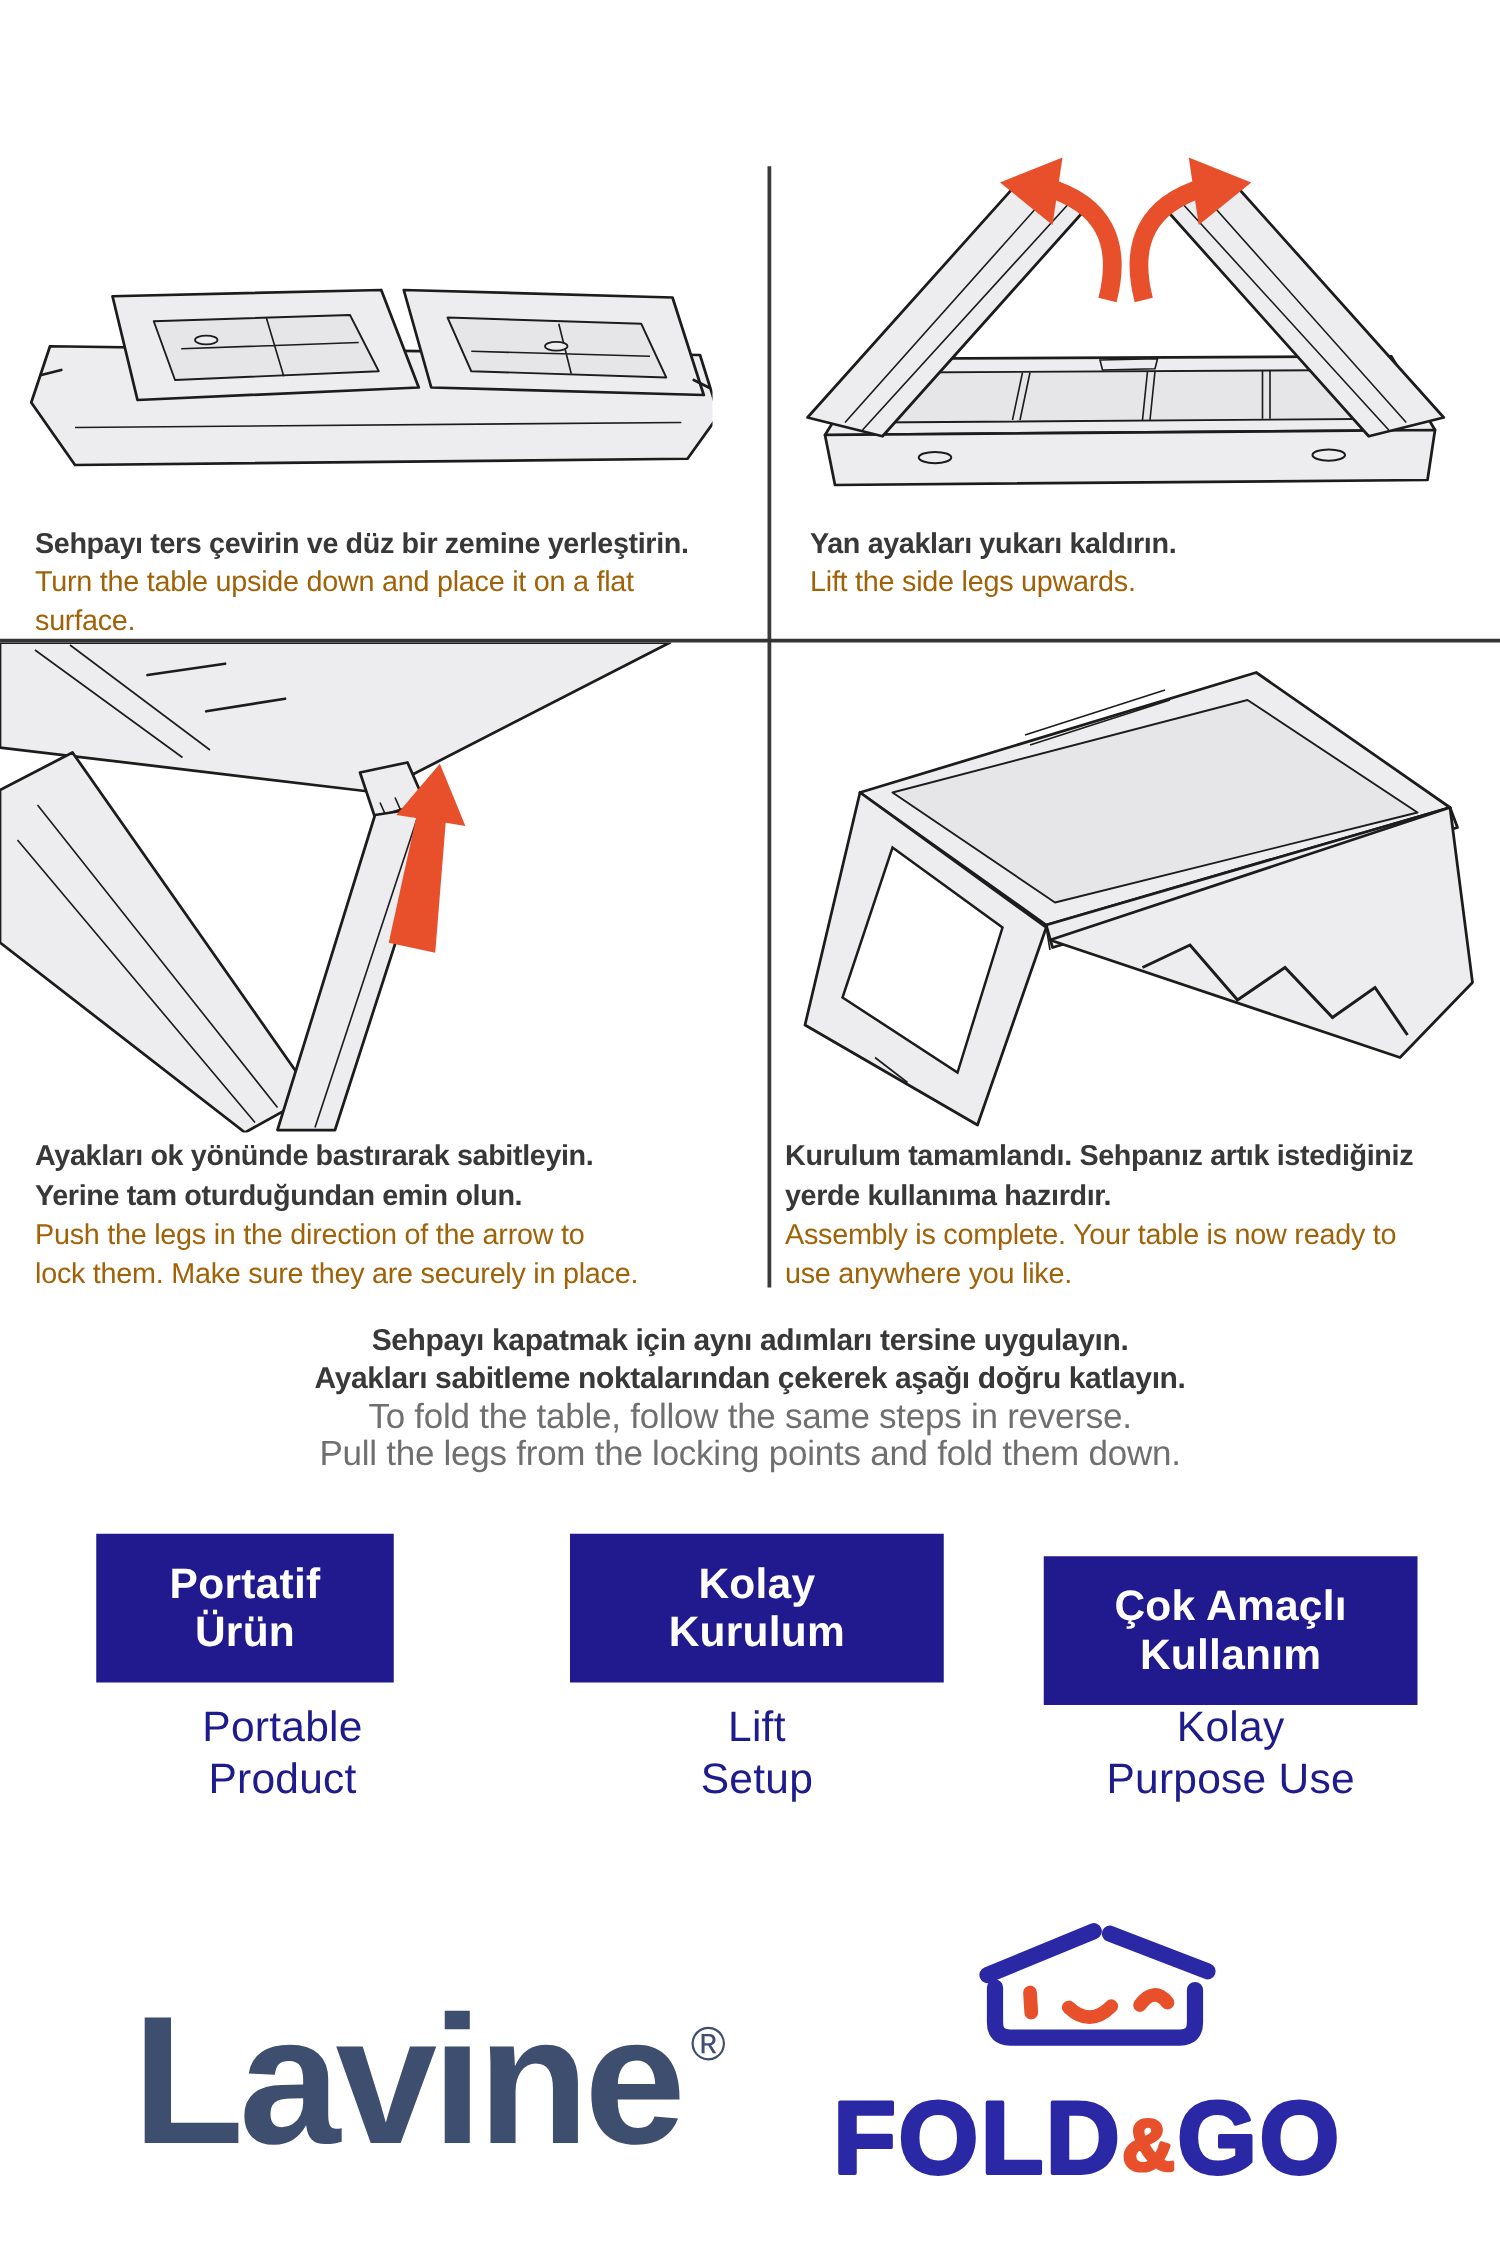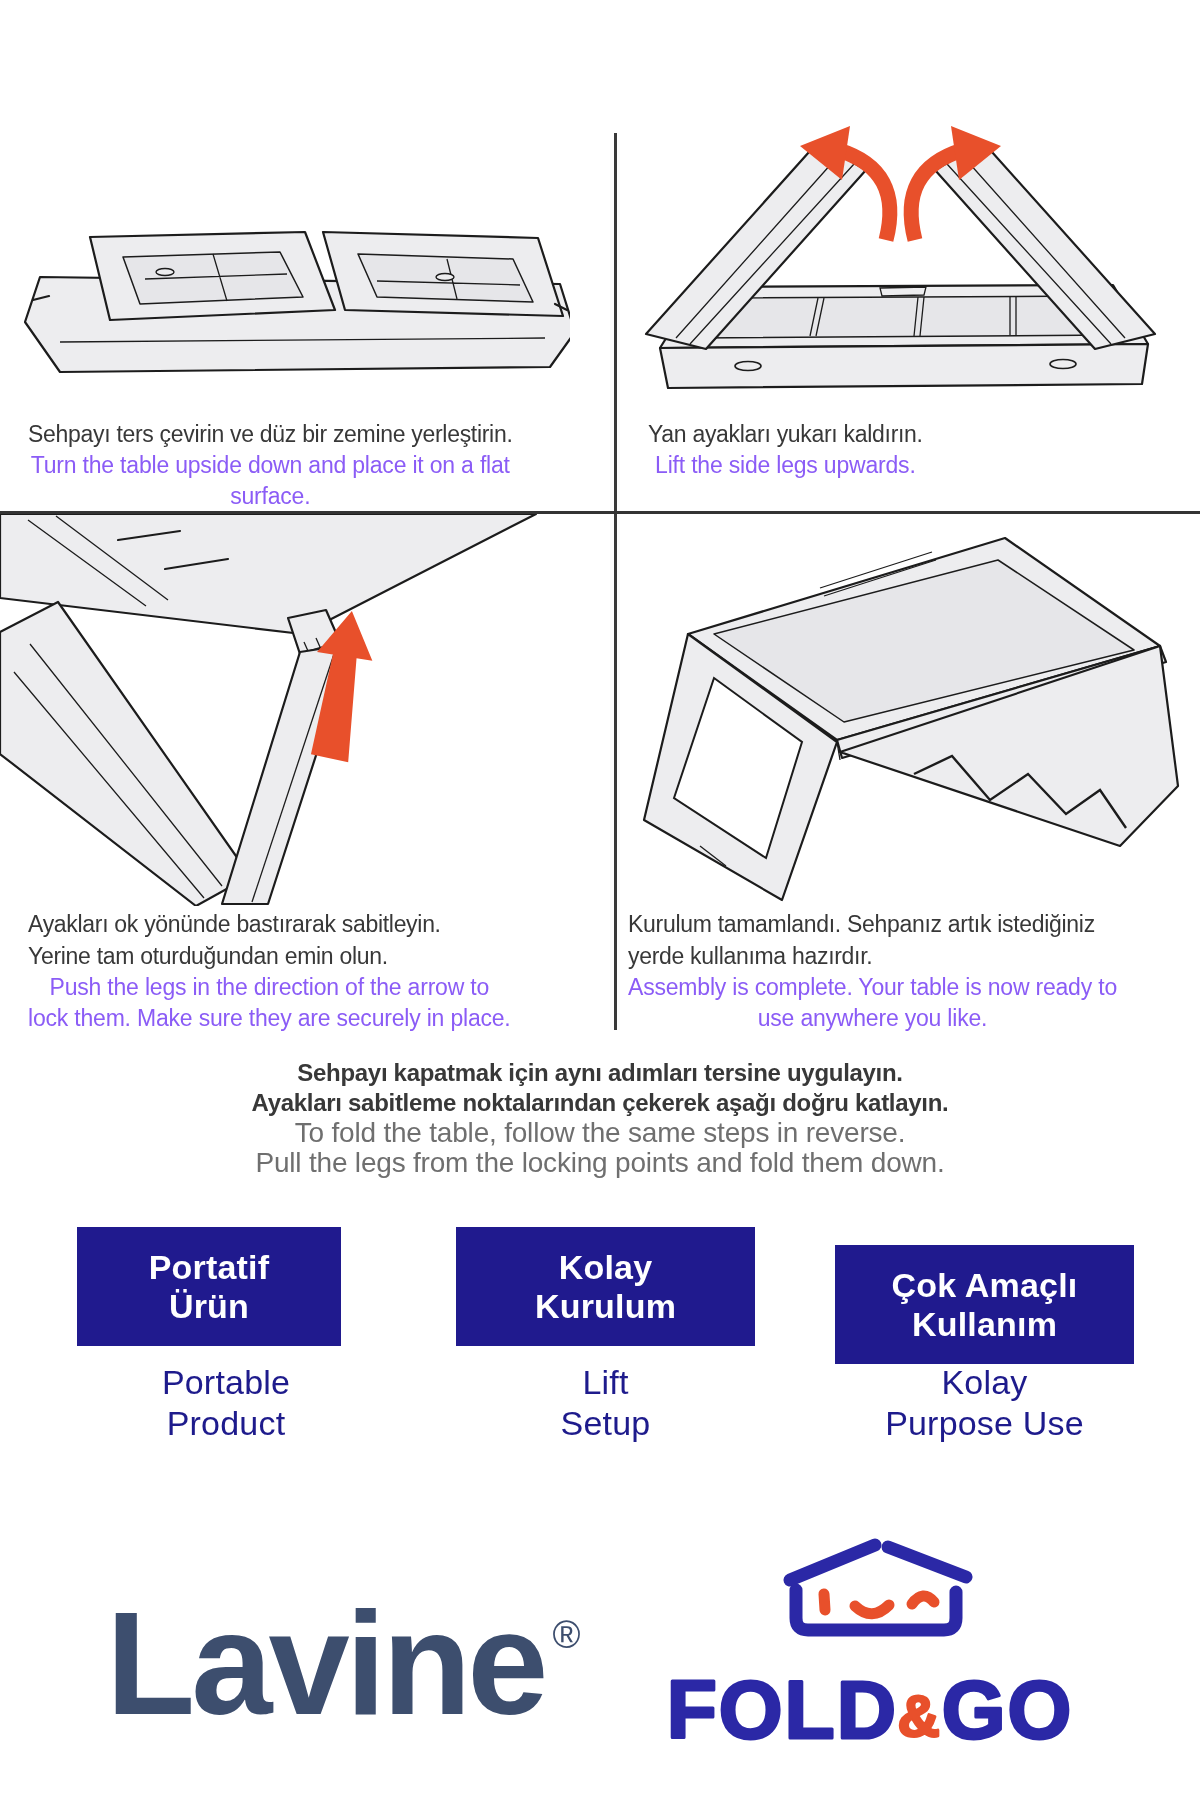--- a/index.html
+++ b/index.html
@@ -1,22 +1,22 @@
 <!DOCTYPE html>
 <html><head>
 <meta charset="utf-8">
 <style>
   html,body{margin:0;padding:0;background:#fff;}
   .page{position:relative;width:1200px;height:1800px;background:#ffffff;overflow:hidden;
         font-family:"Liberation Sans",sans-serif;}
   .divider-v{position:absolute;left:614px;top:133px;width:3px;height:897px;background:#3a3a3a;}
   .divider-h{position:absolute;left:0;top:511px;width:1200px;height:3px;background:#343434;}
   .caption{position:absolute;}
-  .caption .tr{font-size:23px;font-weight:400;color:#383838;line-height:32px;letter-spacing:-0.3px;}
-  .caption .en{font-size:23px;font-weight:400;color:#8b5cf6;line-height:31px;letter-spacing:-0.2px;text-align:center;}
+  .caption .tr{font-size:23px;font-weight:700;color:#383838;line-height:32px;letter-spacing:-0.3px;}
+  .caption .en{font-size:23px;font-weight:400;color:#a16207;line-height:31px;letter-spacing:-0.2px;}
   .fold-note{position:absolute;left:0;top:1058px;width:1200px;text-align:center;}
   .fold-note .tr{font-size:24px;font-weight:700;color:#383838;line-height:30px;letter-spacing:-0.3px;}
   .fold-note .en{font-size:28px;font-weight:400;color:#6f6f6f;line-height:30px;letter-spacing:-0.2px;}
   .badge{position:absolute;top:1227px;height:119px;background:#201a8e;color:#ffffff;
          display:flex;flex-direction:column;justify-content:center;align-items:center;
          font-size:34px;font-weight:700;line-height:39px;letter-spacing:0.2px;}
   .feature-label{position:absolute;top:1362px;text-align:center;color:#1e1b8c;
          font-size:34px;font-weight:400;line-height:41px;letter-spacing:0.2px;}
   .lavine{position:absolute;left:106px;top:1580px;font-size:146px;font-weight:700;
           color:#3d4e6e;letter-spacing:-4px;white-space:nowrap;}
@@ -132,21 +132,21 @@
     <div class="en">use anywhere you like.</div>
   </div>
 
   <div class="fold-note">
     <div class="tr">Sehpayı kapatmak için aynı adımları tersine uygulayın.</div>
     <div class="tr">Ayakları sabitleme noktalarından çekerek aşağı doğru katlayın.</div>
     <div class="en">To fold the table, follow the same steps in reverse.</div>
     <div class="en">Pull the legs from the locking points and fold them down.</div>
   </div>
 
-  <div class="badge" style="left:77px;width:264px;">
+  <div class="badge" style="left:77px;width:238px;">
     <div>Portatif</div>
     <div>Ürün</div>
   </div>
   <div class="badge" style="left:456px;width:299px;">
     <div>Kolay</div>
     <div>Kurulum</div>
   </div>
   <div class="badge" style="left:835px;width:299px;margin-top:18px;">
     <div>Çok Amaçlı</div>
     <div>Kullanım</div>

